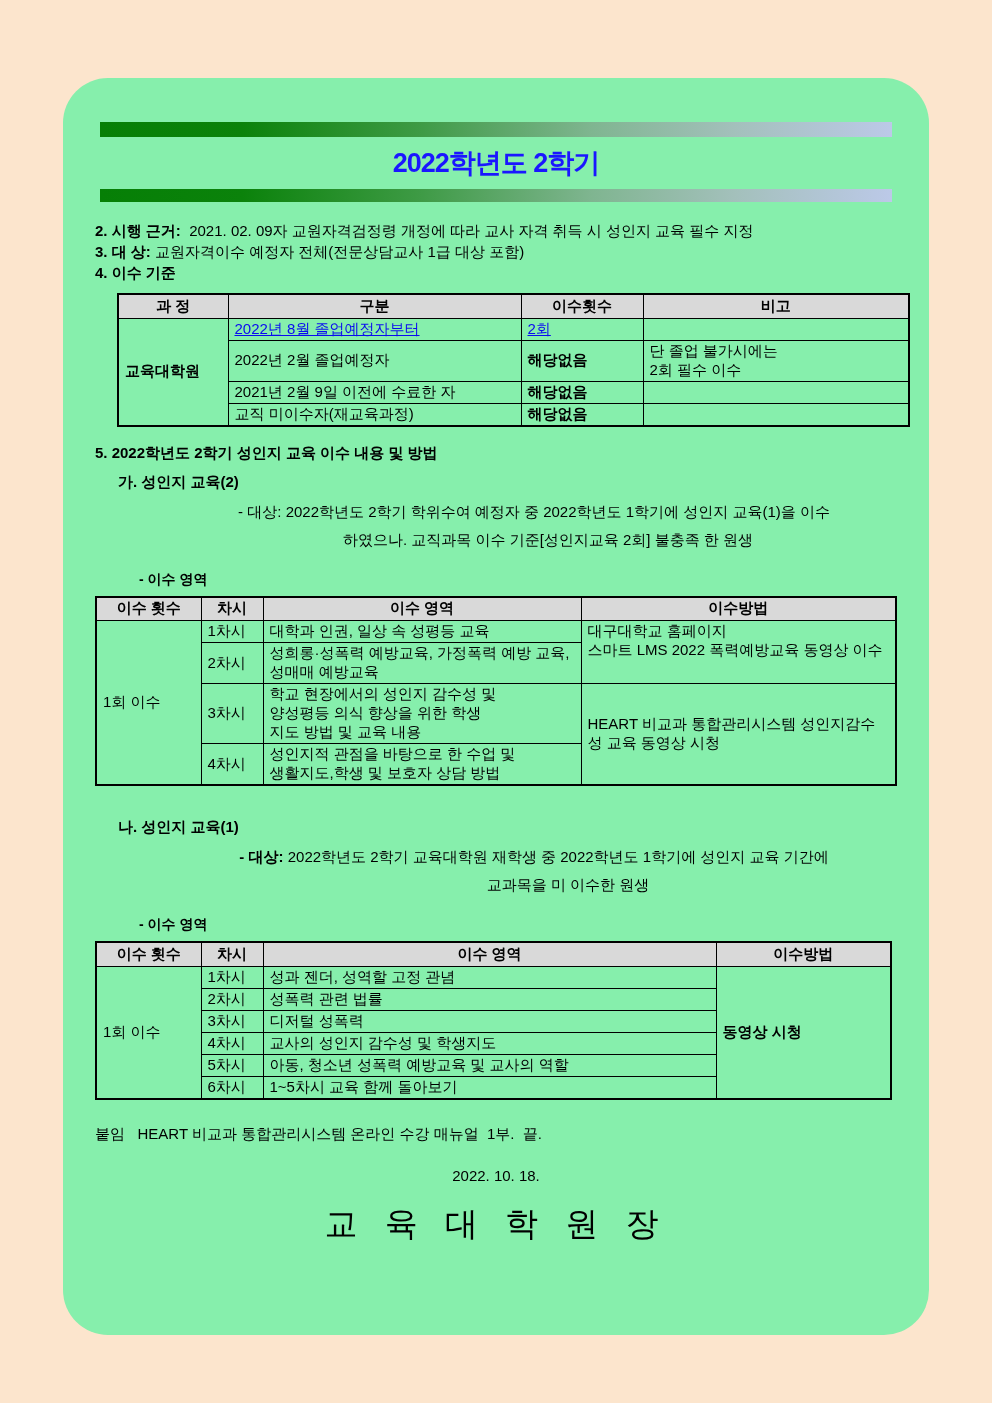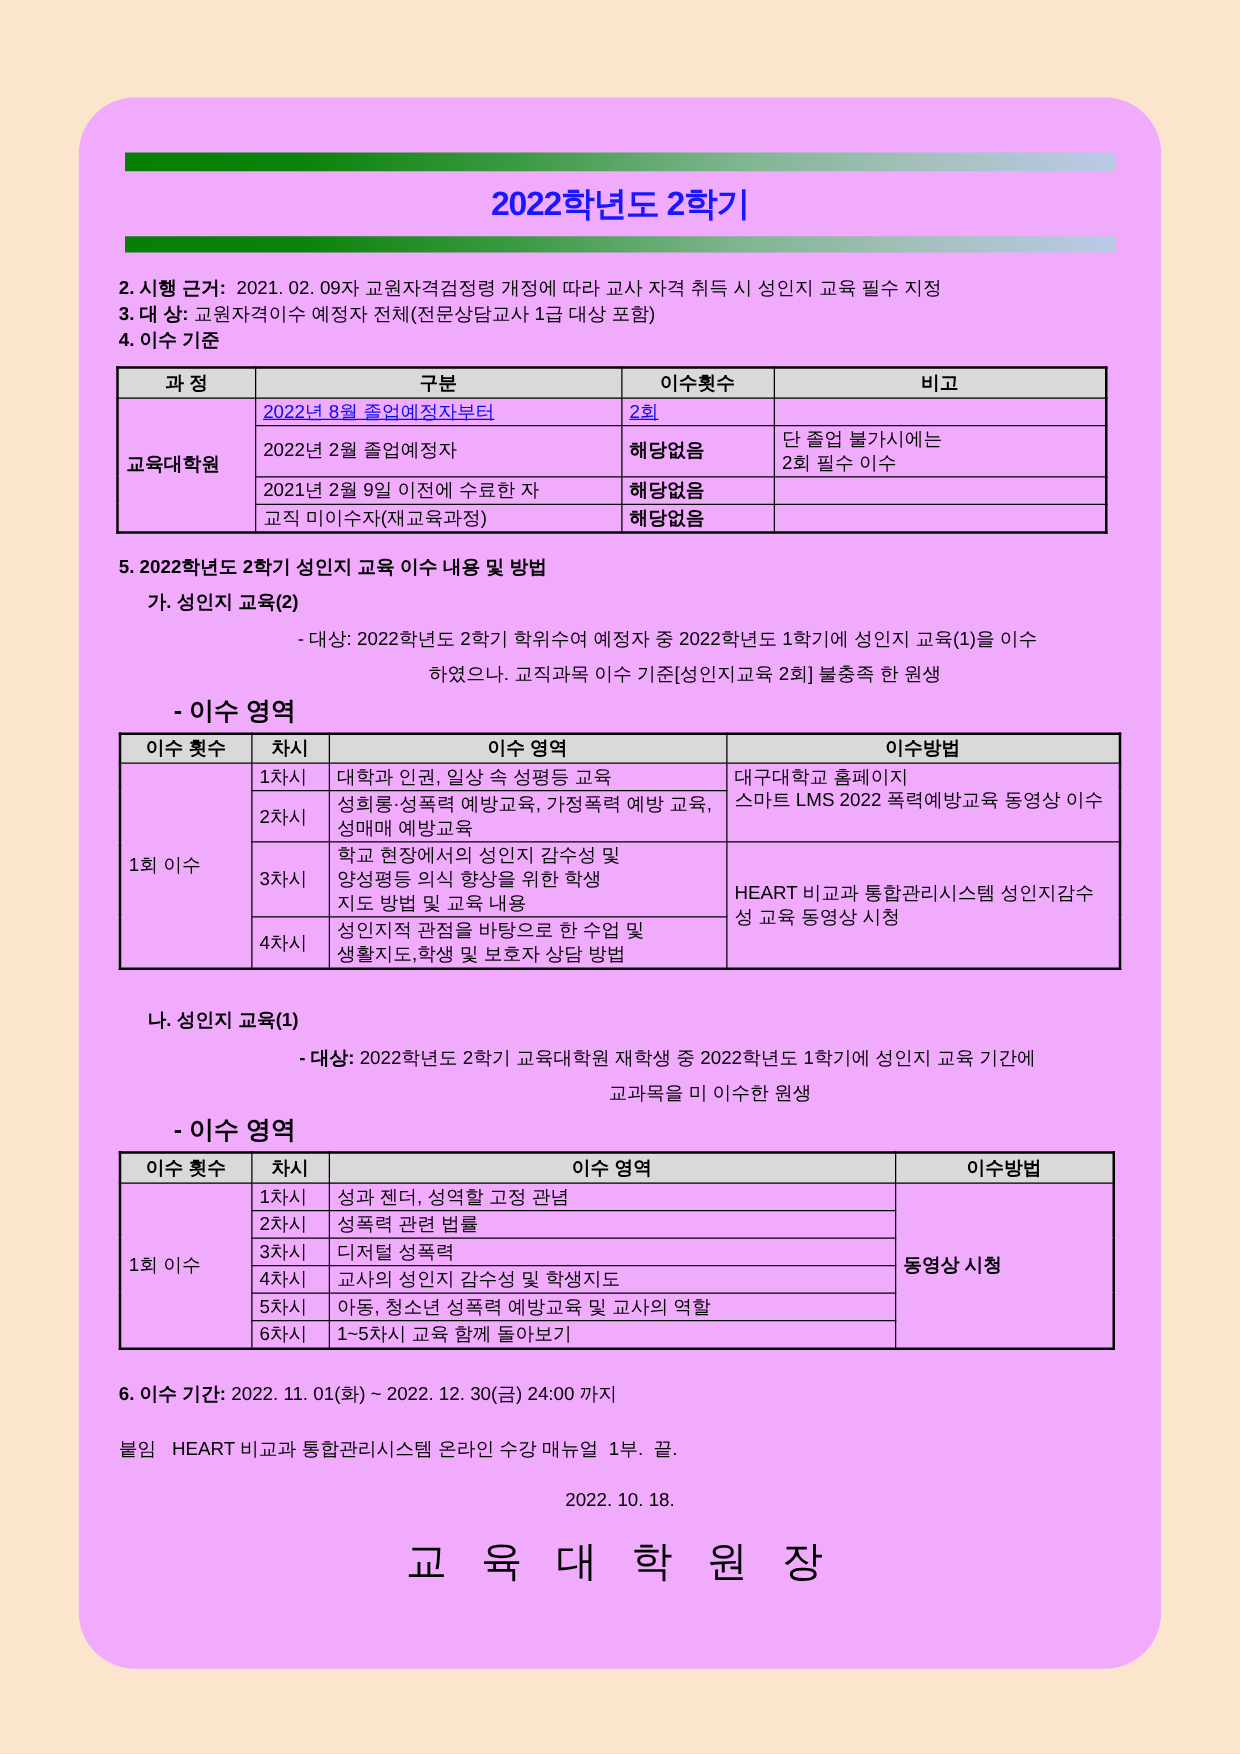--- a/index.html
+++ b/index.html
@@ -6,21 +6,21 @@
   html,body { width:992px; height:1403px; }
   body {
     background:#fce5cd;
     font-family:"Liberation Sans","DejaVu Sans",sans-serif;
     color:#000;
     position:relative;
   }
   .panel {
     position:absolute; left:63px; top:78px;
     width:866px; height:1257px;
-    background:#f0abfc; border-radius:45px;
+    background:#86efac; border-radius:45px;
     overflow:hidden;
   }
   .bar {
     height:15px; width:792px; margin:0 auto;
     background:linear-gradient(to right,#067f06 0%,#0b820b 18%,#3d9a44 40%,#7fb590 62%,#a3c0bb 80%,#bcc9e8 100%);
   }
   .bar.top { margin-top:44px; }
   .bar.bottom { height:13px; margin-top:8px; }
   .subtitle {
     text-align:center; font-size:27px; font-weight:bold;
@@ -37,27 +37,27 @@
     border-collapse:collapse; table-layout:fixed;
     border:2px solid #000; font-size:15px;
   }
   th,td { border:1px solid #000; padding:1px 6px; vertical-align:middle; }
   th { background:#d9d9d9; font-weight:bold; text-align:center; height:24px; }
   td { height:22px; }
   .t-center { text-align:left; }
   .bold { font-weight:bold; }
   .blue { color:#0a0af0; text-decoration:underline; }
   .pre { white-space:pre-line; }
-  .tbl1 { margin:10px 0 0 30px; width:791px;border-radius:15px; }
+  .tbl1 { margin:10px 0 0 54px; width:791px;border-radius:15px; }
   .tbl1 col:nth-child(1){width:110px} .tbl1 col:nth-child(2){width:293px}
   .tbl1 col:nth-child(3){width:122px} .tbl1 col:nth-child(4){width:266px}
   .sec5-title { margin:17px 0 0 32px; font-size:15px; font-weight:bold; }
   .sub-head { margin:6px 0 0 55px; font-size:15px; font-weight:bold; line-height:25px; }
   .target-block { margin:4px 0 0 76px; font-size:15px; line-height:28px;text-align:center; }
-  .area-label { margin:1px 0 0 76px; font-size:20px; font-weight:bold; line-height:28px; }
+  .area-label { margin:11px 0 0 76px; font-size:14px; font-weight:bold; line-height:28px; }
   .tbl2 { margin:3px 0 0 32px; width:800px; }
   .tbl2 col:nth-child(1){width:105px} .tbl2 col:nth-child(2){width:62px}
   .tbl2 col:nth-child(3){width:318px} .tbl2 col:nth-child(4){width:315px}
   .tbl3 { margin:3px 0 0 32px; width:795px; }
   .tbl3 col:nth-child(1){width:105px} .tbl3 col:nth-child(2){width:62px}
   .tbl3 col:nth-child(3){width:453px} .tbl3 col:nth-child(4){width:175px}
   .gap-b { margin-top:28px; }
   .item6 { margin:26px 0 0 32px; font-size:15px; }
   .attach { margin:25px 0 0 32px; font-size:15px; white-space:pre-wrap; }
   .doc-date { margin-top:23px; text-align:center; font-size:15px; }
@@ -213,24 +213,20 @@
       <td class="t-center">5차시</td>
       <td>아동, 청소년 성폭력 예방교육 및 교사의 역할</td>
     </tr>
     <tr>
       <td class="t-center">6차시</td>
       <td>1~5차시 교육 함께 돌아보기</td>
     </tr>
   </tbody>
     </table>
 
-  <div class="item6">
-    <span class="lbl">6. 이수 기간:</span>
-    <span>2022. 11. 01(화) ~ 2022. 12. 30(금) 24:00 까지</span>
-  </div>
 
   <div class="attach">붙임   HEART 비교과 통합관리시스템 온라인 수강 매뉴얼  1부.  끝.</div>
 
   <div class="doc-date">2022. 10. 18.</div>
 
   <div class="signature">교 육 대 학 원 장</div>
 
 </div>
 
 </body></html>

